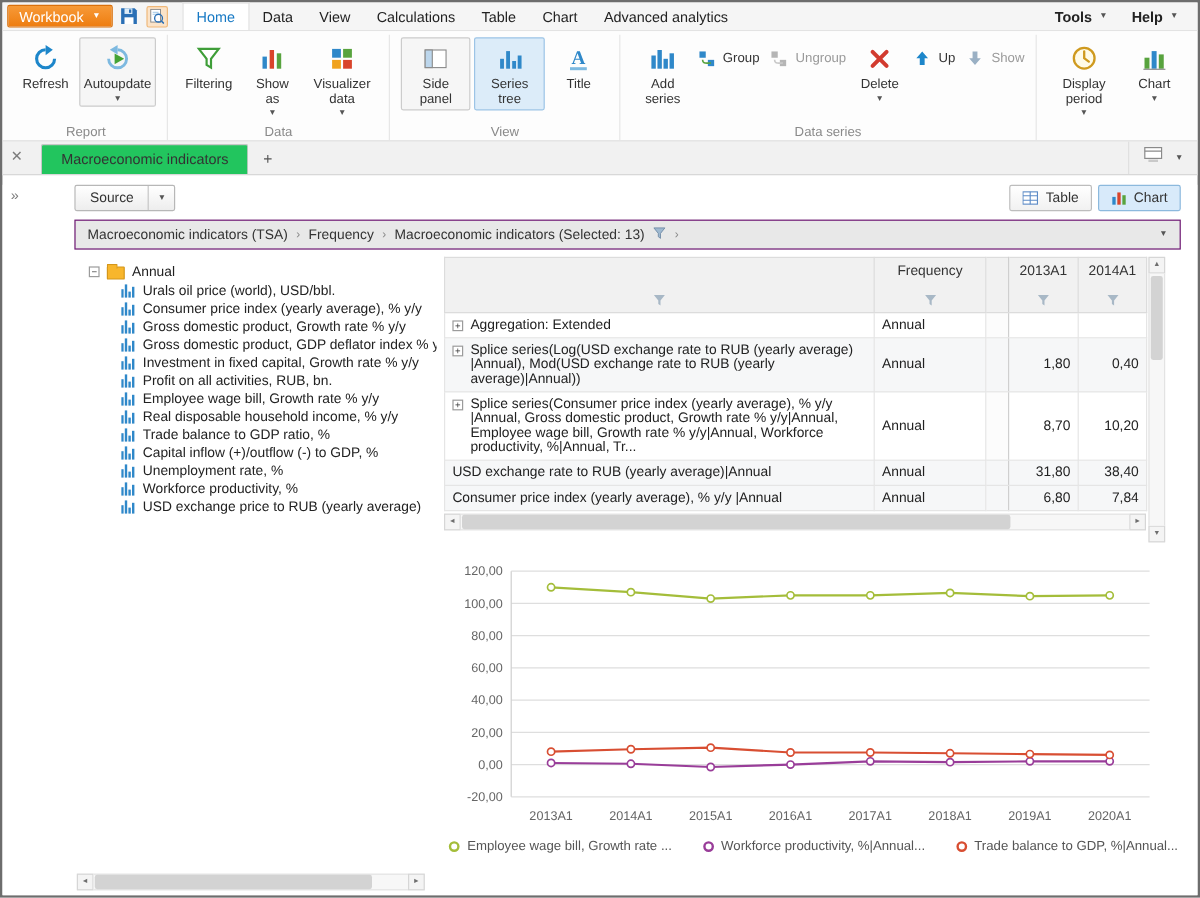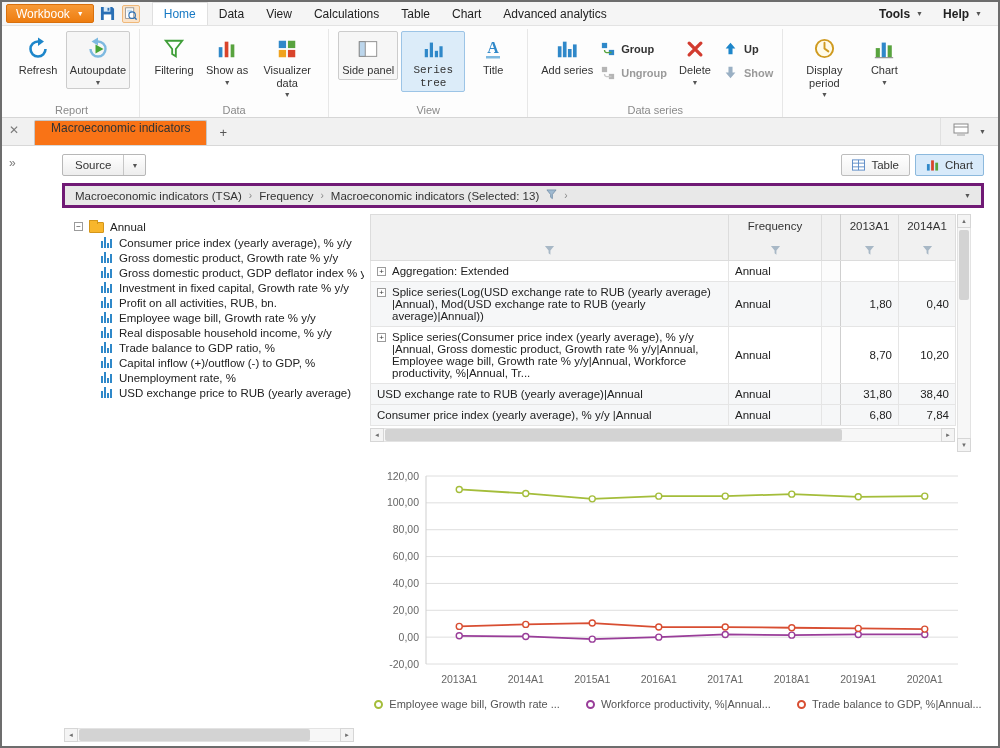--- a/index.html
+++ b/index.html
@@ -17,46 +17,46 @@
   .tb-menu { display: flex; align-items: center; gap: 6px; font-size: 12px; color: #222; padding: 0 8px; }
   .caret { font-size: 7px; color: #555; line-height: 1; }
   .workbook-btn .caret { color: #fff; }
 
   
   .ribbon { display: flex; height: 92px; background: #fdfdfd; border-bottom: 1px solid #d6d6d6; padding: 3px 2px 0 2px; }
   .rgroup { position: relative; display: flex; align-items: flex-start; gap: 3px; padding: 2px 9px 16px 9px; border-right: 1px solid #e7e7e7; }
   .rgroup-label { position: absolute; bottom: 1px; left: 0; right: 0; text-align: center; font-size: 11px; color: #8a8a8a; }
   .rbtn { display: flex; flex-direction: column; align-items: center; gap: 2px; min-width: 50px; max-width: 64px; padding: 3px 3px 2px; font-size: 11px; color: #333; text-align: center; line-height: 1.15; border: 1px solid transparent; border-radius: 2px; }
   .rbtn.boxed { border-color: #cccccc; background: #f6f6f6; }
-  .rbtn.selected { border-color: #9cc4e6; background: #dcecf9; font-family: Liberation Mono, monospace; }
+  .rbtn.selected { border-color: #9cc4e6; background: #dcecf9; }
   .ricon { width: 27px; height: 27px; display: flex; align-items: center; justify-content: center; }
-  .rstack { display: flex; flex-direction: column; gap: 9px; padding-top: 10px; font-weight: bold; }
+  .rstack { display: flex; flex-direction: row; gap: 9px; padding-top: 10px; }
   .rsmall { display: flex; align-items: center; gap: 6px; font-size: 11px; color: #333; white-space: nowrap; }
   .rsmall.disabled { color: #9a9a9a; }
   .sicon { width: 15px; height: 15px; display: flex; align-items: center; justify-content: center; }
 
   
   .tabstrip { position: relative; display: flex; align-items: flex-end; height: 28px; background: #f1f1f1; border-bottom: 1px solid #d8d8d8; padding-left: 32px; }
-  .doc-tab { display: flex; align-items: flex-start; height: 25px; padding: 0 16px; background: #f97316; border: 1px solid #c7c7c7; border-bottom: none; border-radius: 2px 2px 0 0; font-size: 12px; color: #333; }
+  .doc-tab { display: flex; align-items: center; height: 25px; padding: 0 16px; background: #22c55e; border: 1px solid #c7c7c7; border-bottom: none; border-radius: 2px 2px 0 0; font-size: 12px; color: #333; }
   .tab-add { display: flex; align-items: center; height: 25px; padding: 0 12px; color: #555; font-size: 13px; }
   .tab-right { margin-left: auto; display: flex; align-items: center; gap: 10px; padding: 0 12px; height: 100%; border-left: 1px solid #e0e0e0; }
 
   .rail-btn { position: absolute; left: 7px; color: #7b7b7b; font-size: 12px; line-height: 1; cursor: default; }
 
   
   .workspace { position: relative; height: 600px; background: #fff; }
   .toolrow { display: flex; align-items: center; margin: 8px 14px 0 60px; height: 22px; text-align: right; }
   .source-btn { display: flex; align-items: stretch; height: 22px; border: 1px solid #b7b7b7; border-radius: 2px; background: linear-gradient(#ffffff,#ededed); font-size: 11.5px; color: #333; }
   .source-main { display: flex; align-items: center; padding: 0 12px; }
   .source-caret { display: flex; align-items: center; padding: 0 7px; border-left: 1px solid #c6c6c6; }
   .view-toggle { margin-left: auto; display: flex; gap: 5px; }
   .vt-btn { display: flex; align-items: center; gap: 6px; height: 22px; padding: 0 10px; border: 1px solid #bdbdbd; border-radius: 2px; background: linear-gradient(#ffffff,#f1f1f1); font-size: 11.5px; color: #333; }
   .vt-btn.active { background: #d8eafa; border-color: #8cb9dd; }
 
-  .breadcrumb { display: flex; align-items: center; gap: 7px; margin: 7px 14px 0 60px; height: 25px; background: #e8e8e8; border: 3px solid #701a75; padding: 0 10px; font-size: 11.5px; color: #333; }
+  .breadcrumb { display: flex; align-items: center; gap: 7px; margin: 7px 14px 0 60px; height: 25px; background: #e8e8e8; border: 1px solid #701a75; padding: 0 10px; font-size: 11.5px; color: #333; }
   .bc-sep { color: #888; font-size: 10px; }
   .bc-caret { margin-left: auto; color: #555; }
 
   .split { position: relative; display: flex; margin-top: 6px; height: 530px; }
 
   
   .tree-panel { position: relative; width: 302px; margin-left: 60px; padding: 4px 0 18px 12px; font-size: 11.5px; overflow: hidden; }
   .tree-root { display: flex; align-items: center; gap: 6px; padding: 2px 0; color: #222; }
   .expander { flex: none; width: 9px; height: 9px; border: 1px solid #9b9b9b; background: #fff; font-size: 8px; line-height: 7px; text-align: center; color: #333; }
   .folder { position: relative; flex: none; width: 15px; height: 11px; background: #f8b62c; border: 1px solid #d4961a; border-radius: 1px; margin-top: 2px; }
@@ -397,20 +397,24 @@
     <div class="split">
 
       <div class="tree-panel">
         <div class="tree-root">
           <span class="expander">−</span>
           <span class="folder"></span>
           <span>Annual</span>
         </div>
         <div class="tree-item">
             <span class="bars-icon"></span>
+            <span>Urals oil price (world), USD/bbl.</span>
+          </div>
+        <div class="tree-item">
+            <span class="bars-icon"></span>
             <span>Consumer price index (yearly average), % y/y</span>
           </div>
         <div class="tree-item">
             <span class="bars-icon"></span>
             <span>Gross domestic product, Growth rate % y/y</span>
           </div>
         <div class="tree-item">
             <span class="bars-icon"></span>
             <span>Gross domestic product, GDP deflator index % y/y</span>
           </div>
@@ -434,20 +438,24 @@
             <span class="bars-icon"></span>
             <span>Trade balance to GDP ratio, %</span>
           </div>
         <div class="tree-item">
             <span class="bars-icon"></span>
             <span>Capital inflow (+)/outflow (-) to GDP, %</span>
           </div>
         <div class="tree-item">
             <span class="bars-icon"></span>
             <span>Unemployment rate, %</span>
+          </div>
+        <div class="tree-item">
+            <span class="bars-icon"></span>
+            <span>Workforce productivity, %</span>
           </div>
         <div class="tree-item">
             <span class="bars-icon"></span>
             <span>USD exchange price to RUB (yearly average)</span>
           </div>
 
         <div class="hscroll">
           <span class="sb-btn">◄</span>
           <span class="sb-track">
               <span class="sb-thumb" style="left:1px; width:88%;"></span>

